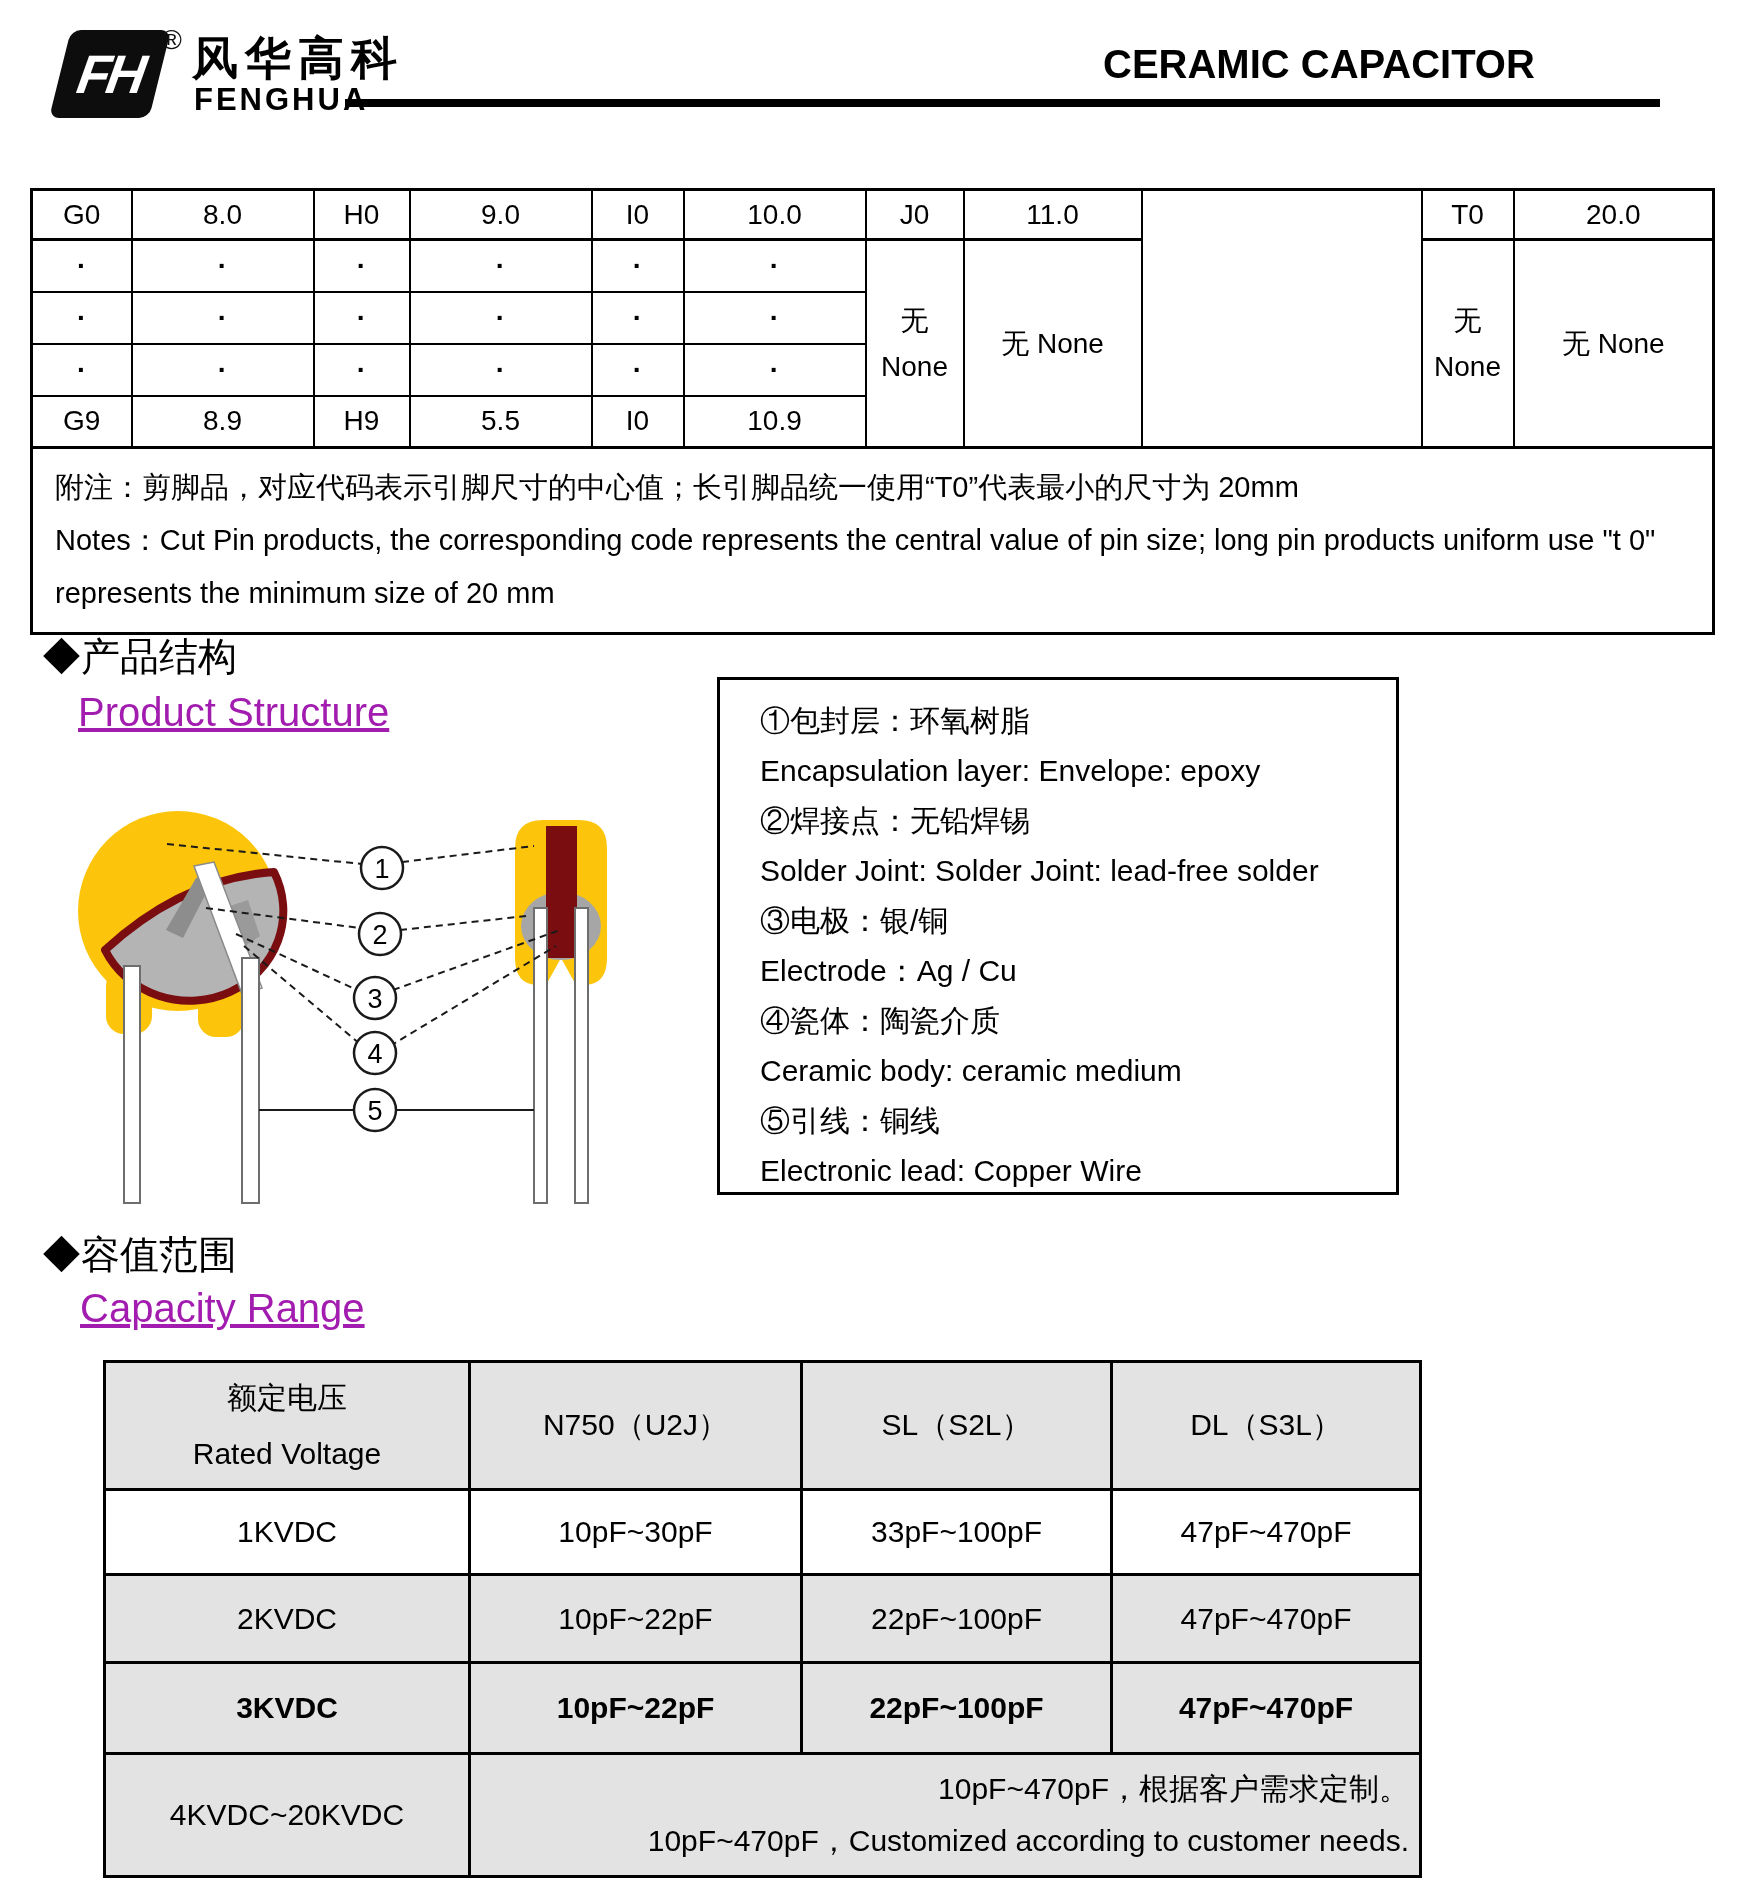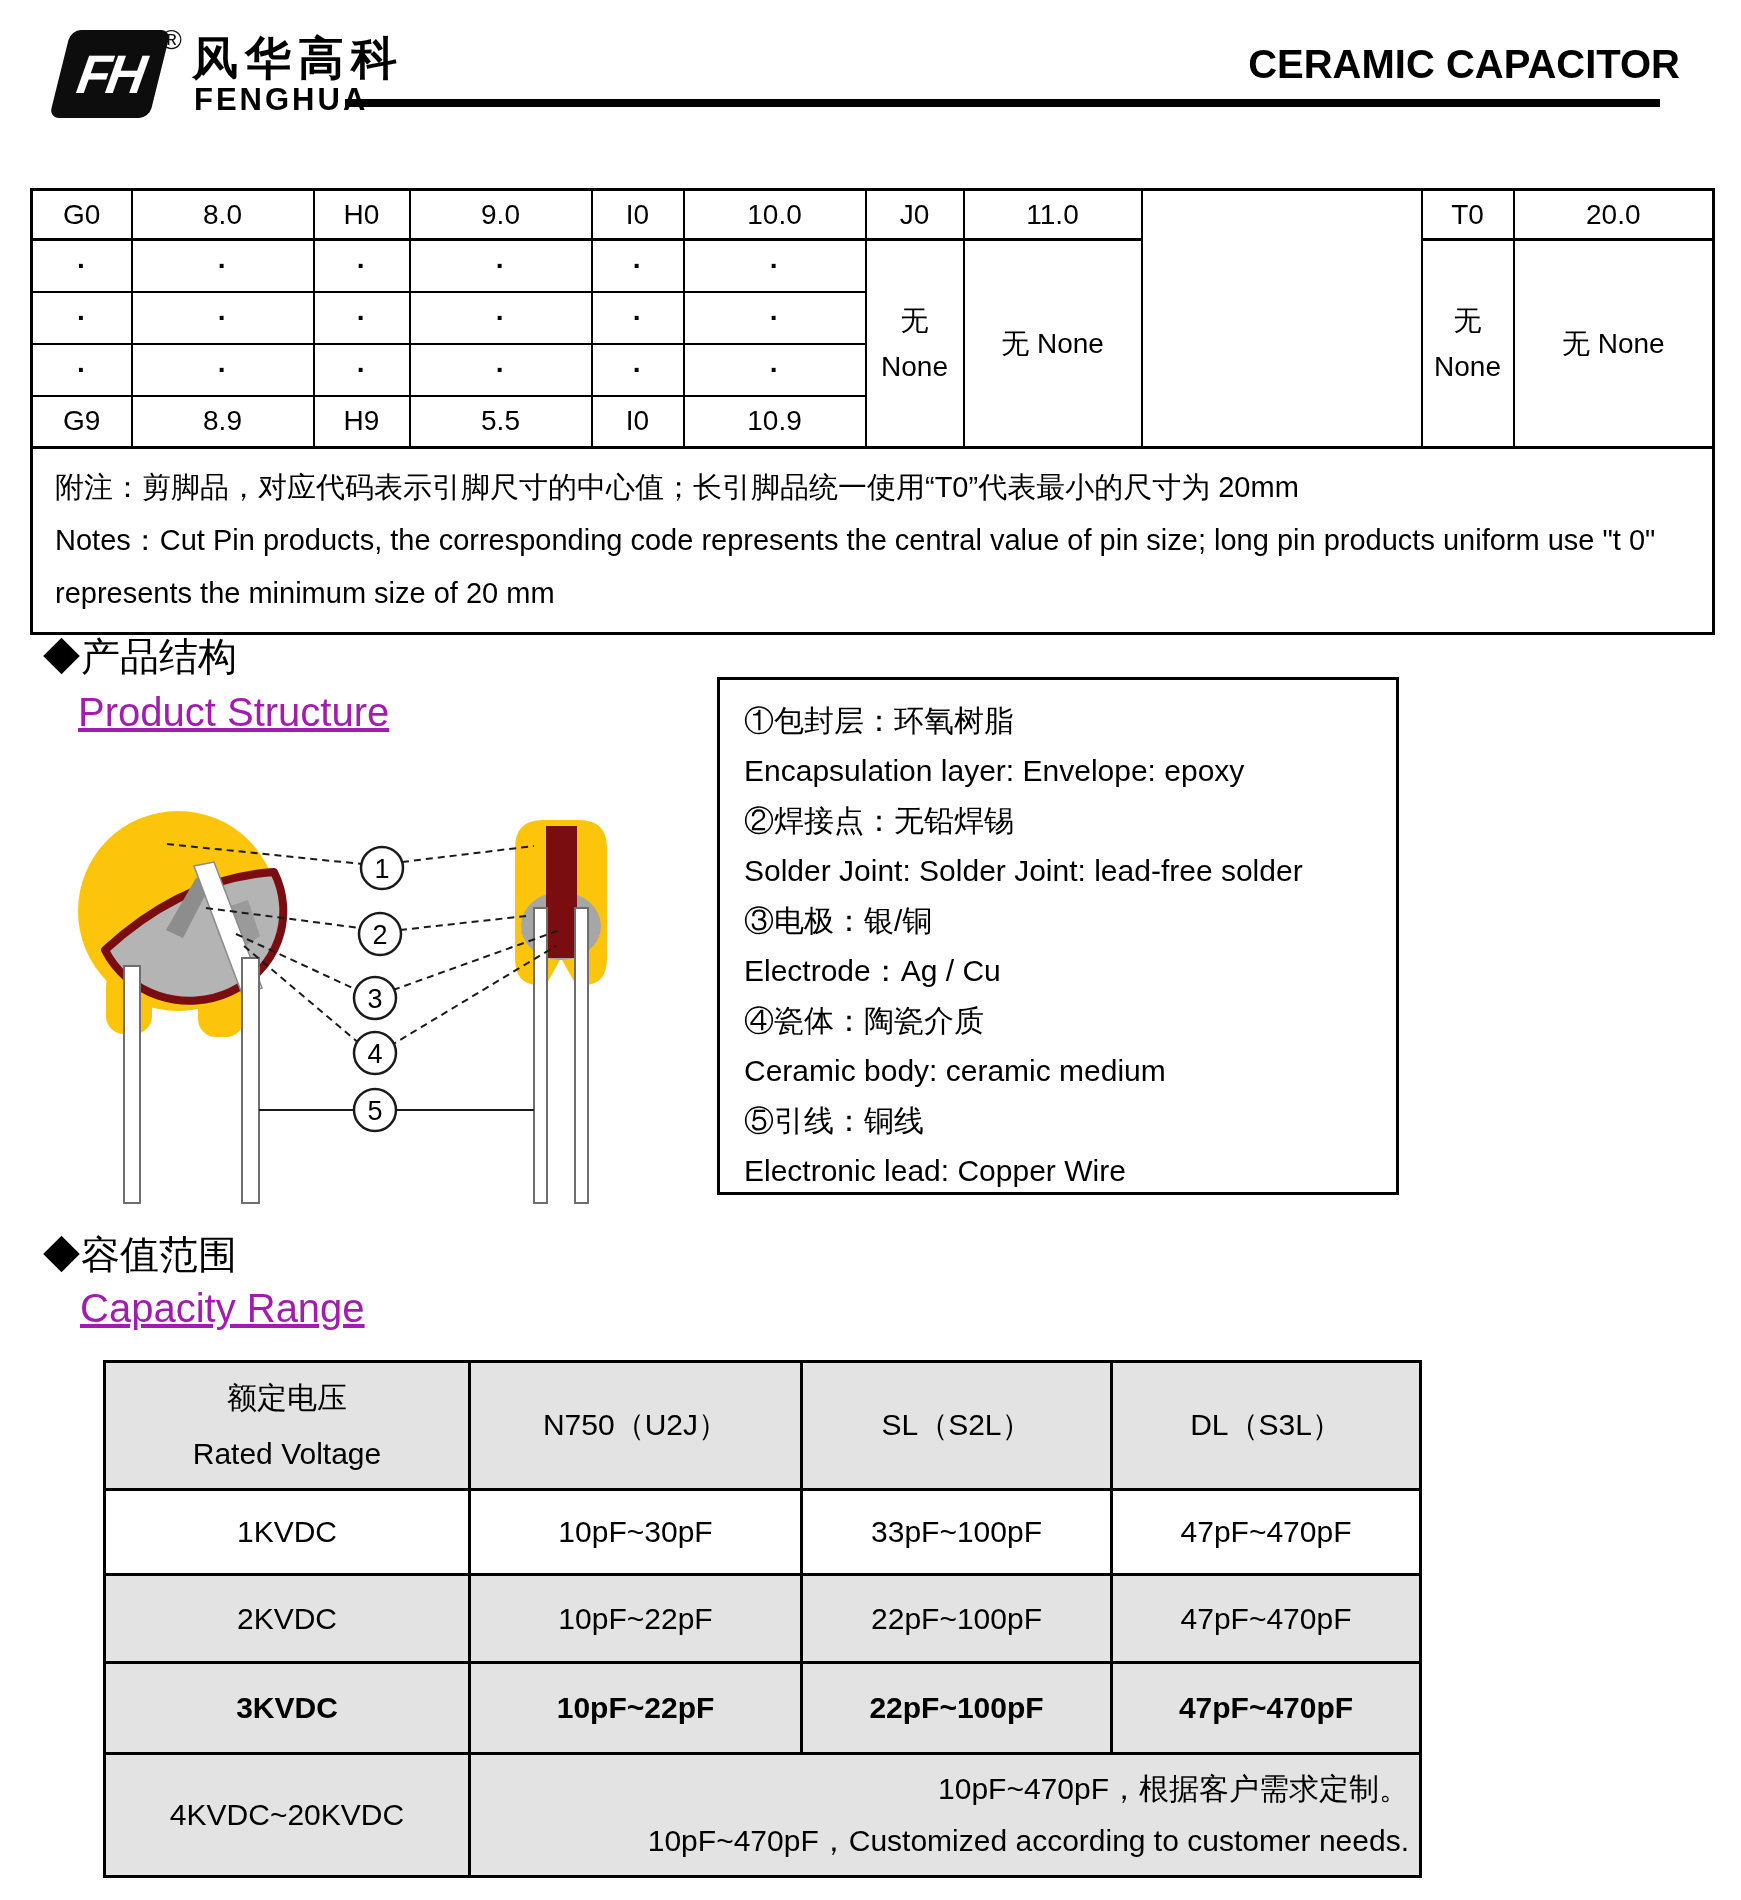--- a/index.html
+++ b/index.html
@@ -9,42 +9,42 @@
   }
   
   .logo-mark{position:absolute;left:48px;top:30px;width:130px;height:96px;}
   .logo-slab{width:100px;height:88px;background:#0d0d0d;transform:skewX(-14deg);
     border-radius:10px;margin-left:12px;display:flex;align-items:center;justify-content:center;}
   .logo-fh{color:#fff;font-style:italic;font-weight:bold;font-size:54px;
     transform:skewX(5deg);letter-spacing:-4px;}
   .logo-reg{position:absolute;top:-6px;right:-4px;font-size:28px;color:#111;}
   .logo-cn{position:absolute;left:192px;top:28px;font-size:46px;font-weight:bold;letter-spacing:7px;}
   .logo-en{position:absolute;left:194px;top:82px;font-size:31px;font-weight:bold;letter-spacing:3px;}
-  .doc-title{position:absolute;left:1160px;top:42px;width:520px;text-align:right;
+  .doc-title{position:absolute;left:1103px;top:42px;width:520px;
     font-size:40px;font-weight:bold;letter-spacing:0px;}
   .head-rule{position:absolute;left:345px;top:99px;width:1315px;height:8px;background:#000;}
 
   
   table.ct{position:absolute;left:30px;top:188px;border-collapse:collapse;
     border:3px solid #000;table-layout:fixed;width:1682px;}
   table.ct td{border:2px solid #000;text-align:center;vertical-align:middle;
     font-size:28px;padding:0;overflow:hidden;}
   table.ct tr.codes td{border-bottom-width:3px;}
   table.ct td.notes{border-top-width:3px;text-align:left;padding:12px 22px;font-size:29px;}
   .dotc{font-weight:bold;font-size:30px;}
   .none-stack div{line-height:46px;}
   .notes-line{line-height:53px;white-space:nowrap;}
 
   
   .sec-cn{position:absolute;font-size:39px;color:#000;}
   .sec-en{position:absolute;font-size:40px;color:#a21caf;text-decoration:underline;}
 
   
   .legend{position:absolute;left:717px;top:677px;width:682px;height:518px;
-    border:3px solid #000;box-sizing:border-box;padding:16px 0 0 24px;}
+    border:3px solid #000;box-sizing:border-box;padding:16px 0 0 40px;}
   .legend .line{font-size:30px;line-height:50px;white-space:nowrap;}
 
   
   .diagram{position:absolute;left:48px;top:808px;}
 
   
   table.cap{position:absolute;left:103px;top:1360px;border-collapse:collapse;
     border:3px solid #000;table-layout:fixed;width:1316px;}
   table.cap td{border:3px solid #000;text-align:center;vertical-align:middle;
     font-size:30px;padding:0;}

